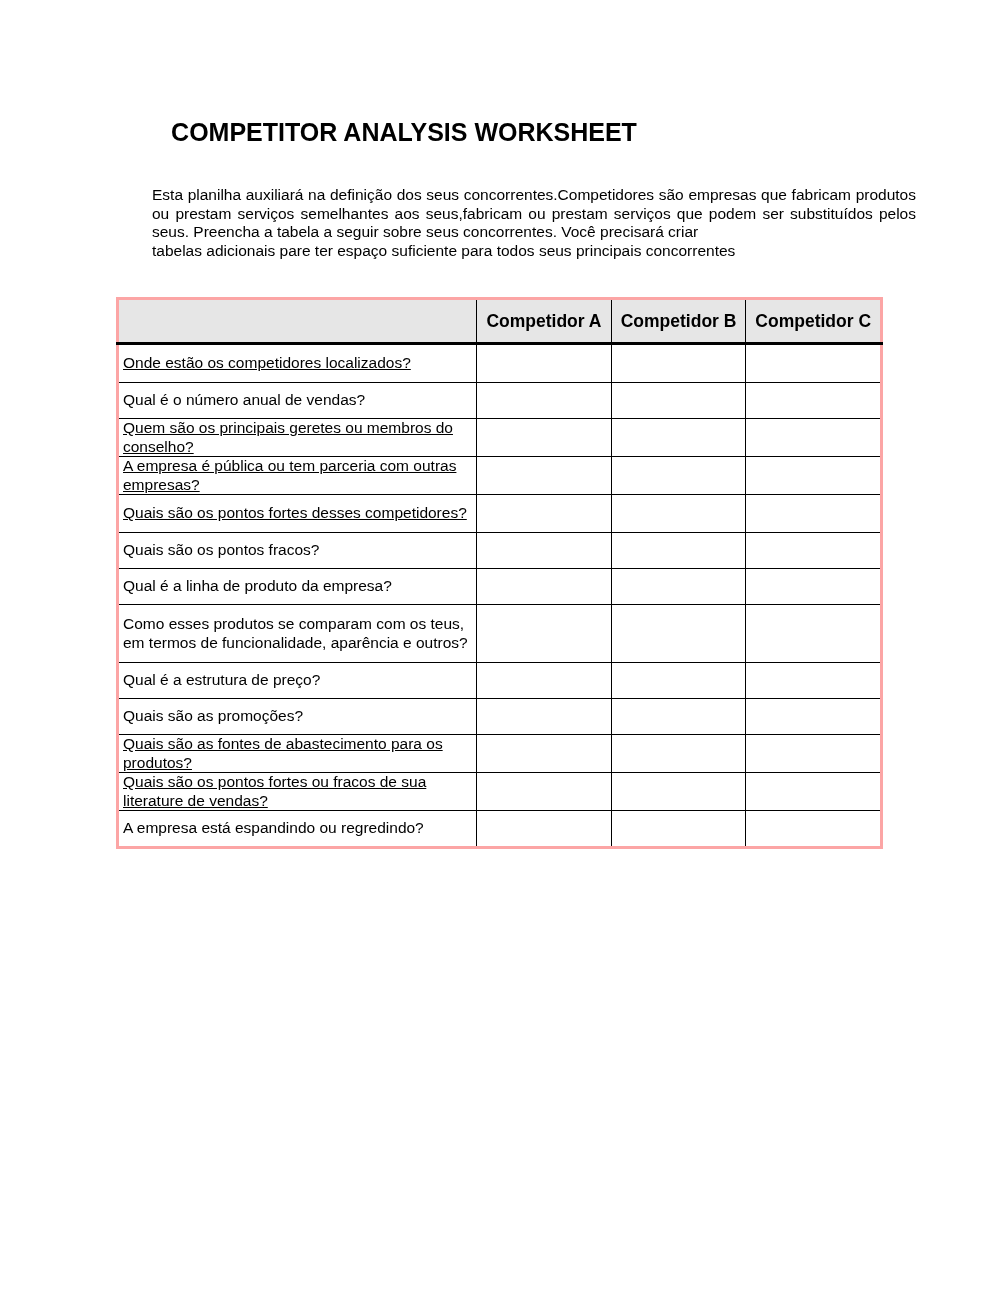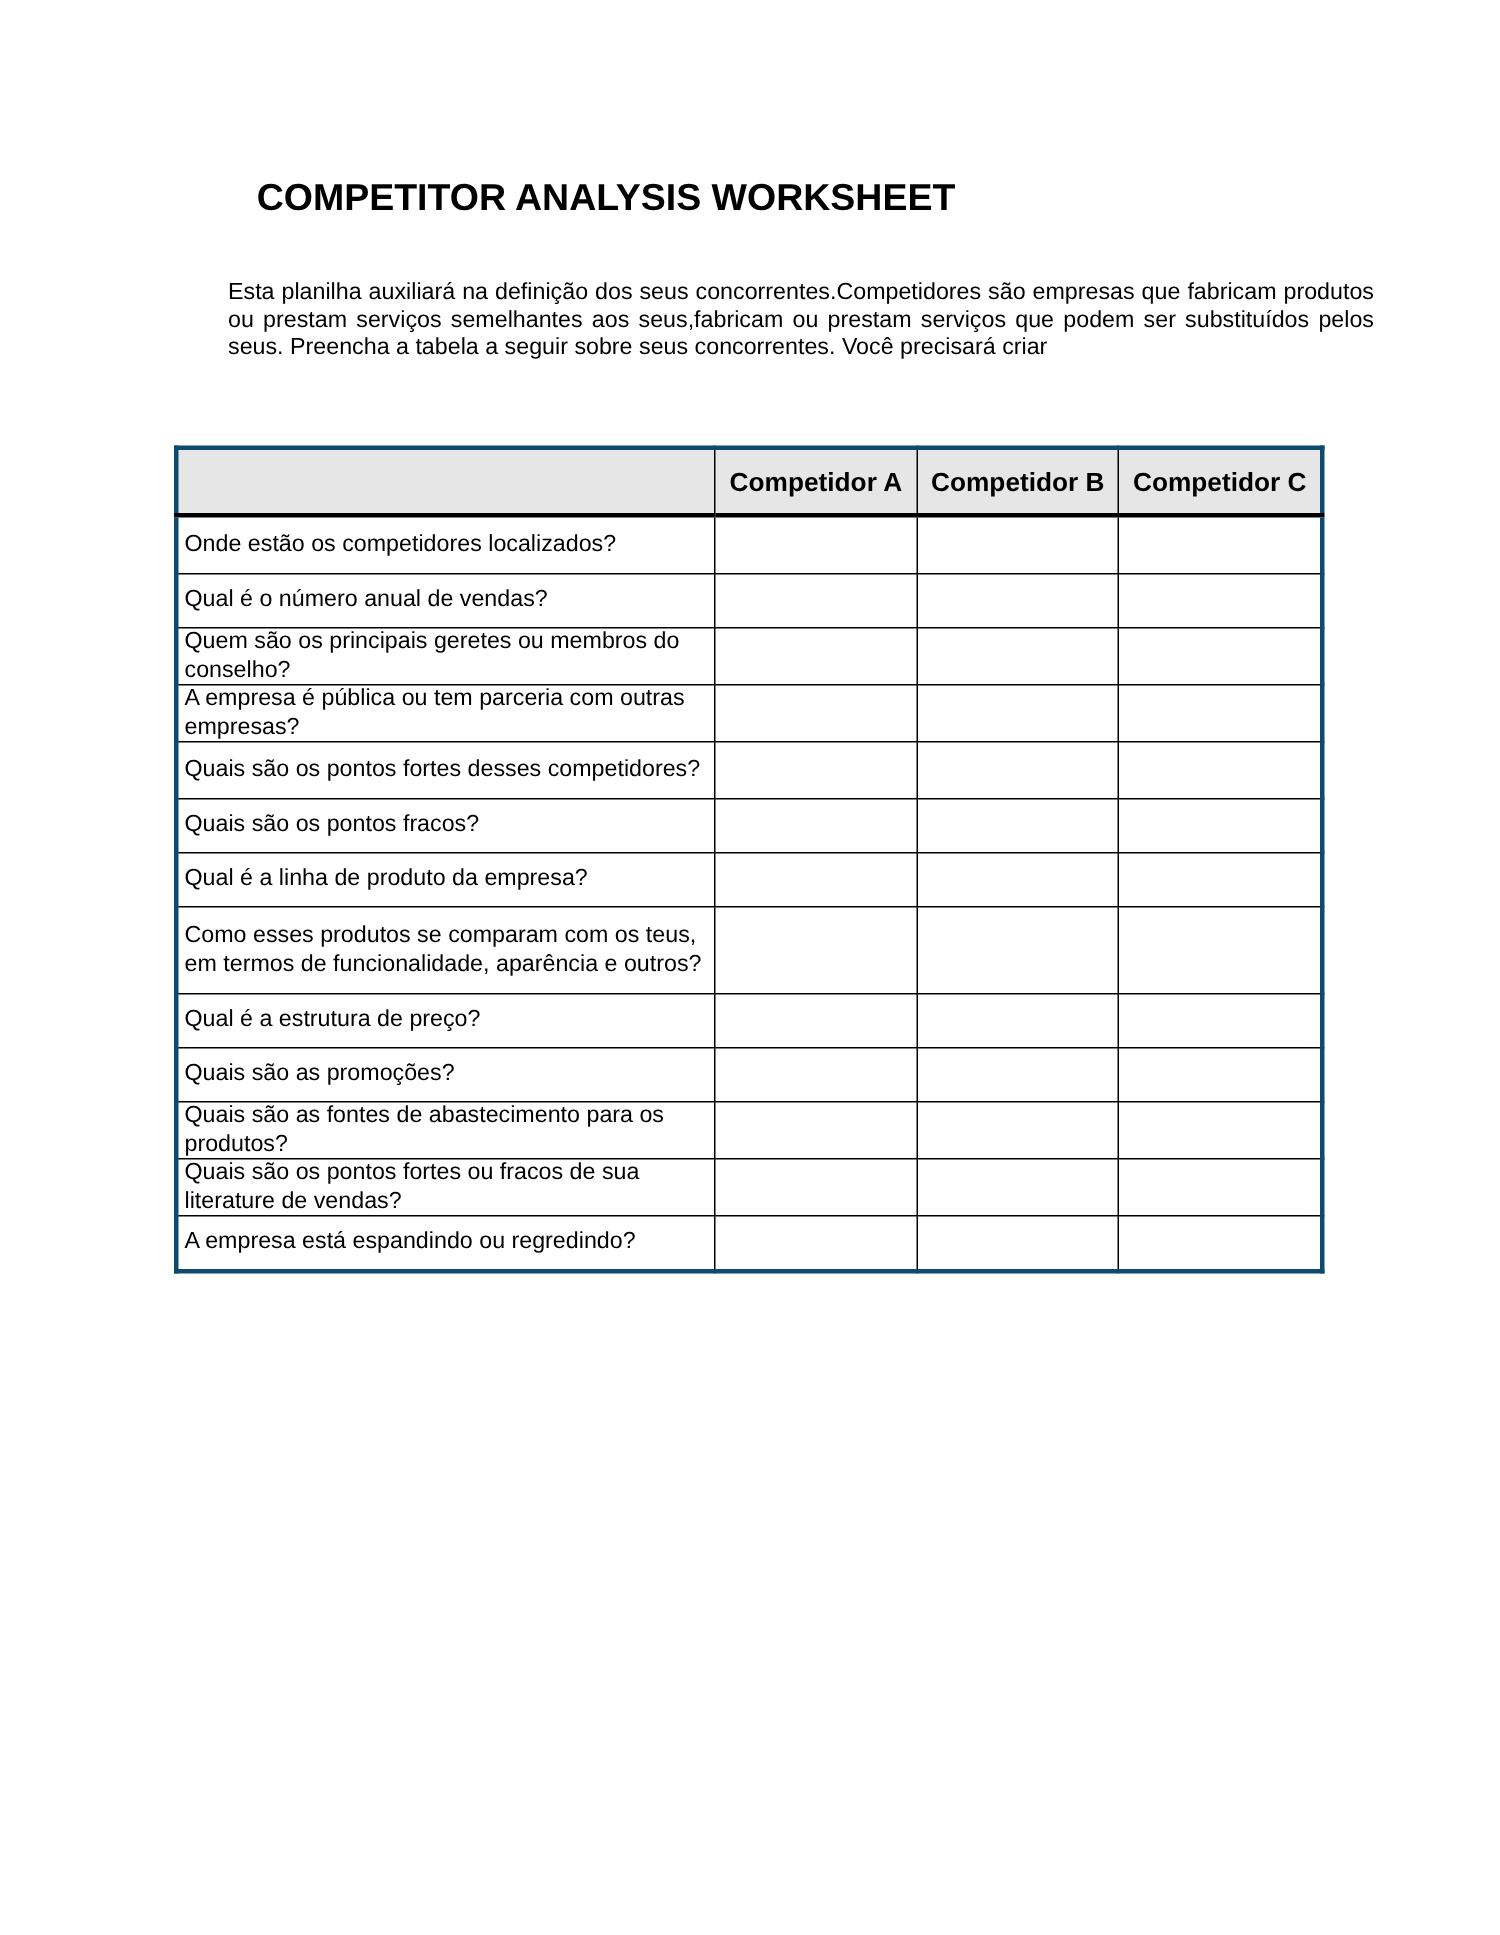--- a/index.html
+++ b/index.html
@@ -1,34 +1,35 @@
 <!DOCTYPE html>
 <html><head>
 <meta charset="utf-8">
 <style>
   html,body{margin:0;padding:0;background:#fff;}
   body{width:1000px;height:1290px;position:relative;font-family:"Liberation Sans",sans-serif;color:#000;}
   .title{position:absolute;top:118px;left:0;width:808px;text-align:center;font-weight:bold;font-size:25px;letter-spacing:0;}
   .intro{position:absolute;top:186px;left:118px;width:764px;font-size:15.5px;line-height:18.5px;text-align:justify;margin-left:34px;}
   .intro .last{text-align:left;}
-  table{position:absolute;top:297px;left:116px;width:767px;border-collapse:collapse;border:3px solid #0c4a6e;font-size:15.5px;}
+  table{position:absolute;top:297px;left:116px;width:767px;border-collapse:collapse;border:3px solid #fca5a5;font-size:15.5px;}
   th{background:#e6e6e6;font-weight:bold;font-size:17.5px;line-height:20px;text-align:center;border:1px solid #000;border-bottom:3px solid #000;height:42px;padding:0 2px;}
   td{border:1px solid #000;padding:0 4px;vertical-align:middle;line-height:18.5px;}
   td.q{width:352px;}
   td.c{width:126px;}
   tr.h1 td{height:35px;}
-  tr.h2 td{height:37px;}
+  tr.h2 td{height:37px;text-decoration:underline;}
 </style>
 </head>
 <body>
 
 <div class="title">COMPETITOR ANALYSIS WORKSHEET</div>
 
 <div class="intro">
   <div>Esta planilha auxiliará na definição dos seus concorrentes.Competidores são empresas que fabricam produtos ou prestam serviços semelhantes aos seus,fabricam ou prestam serviços que podem ser substituídos pelos seus. Preencha a tabela a seguir sobre seus concorrentes. Você precisará criar</div>
+  <div class="last">tabelas adicionais pare ter espaço suficiente para todos seus principais concorrentes</div>
 </div>
 
 <table>
   <thead>
     <tr>
       <th style="width:352px"></th>
       <th style="width:126px">Competidor A</th>
       <th style="width:126px">Competidor B</th>
       <th style="width:126px">Competidor C</th>
     </tr>

